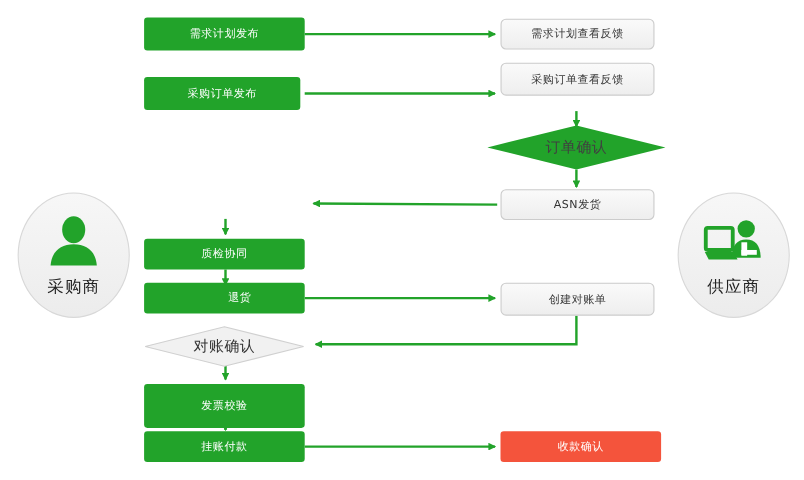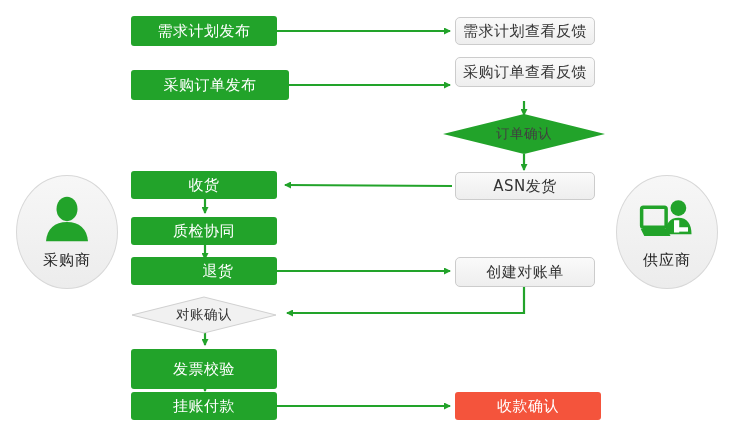--- a/index.html
+++ b/index.html
@@ -25,21 +25,21 @@
     pointer-events: none;
   }
   
   .node {
     position: absolute;
     box-sizing: border-box;
     display: flex;
     align-items: center;
     justify-content: center;
     text-align: center;
-    font-size: 15px;
+    font-size: 10px;
     line-height: 1.1;
     letter-spacing: 0.5px;
     white-space: nowrap;
     z-index: 3;
   }
   .node.green {
     background: #22a32a;
     color: #ffffff;
     border-radius: 3px;
   }
@@ -170,27 +170,24 @@
       <rect x="40" y="28" width="6" height="14" fill="#ffffff"></rect>
       <rect x="40" y="36" width="16" height="5" fill="#ffffff"></rect>
     </svg>
     <span class="aname">供应商</span>
   </div>
 
   <div class="node green" style="left:131px; top:16px; width:146px; height:30px;">
     <span>需求计划发布</span>
   </div>
 
-  <div class="node green" style="left:131px; top:70px; width:158px; height:30px;justify-content:center;">
+  <div class="node green" style="left:131px; top:70px; width:142px; height:30px;justify-content:center;">
     <span>采购订单发布</span>
   </div>
 
-  <div class="node green" style="left:131px; top:171px; width:146px; height:28px;">
-    <span>收货</span>
-  </div>
 
   <div class="node green" style="left:131px; top:217px; width:146px; height:28px;">
     <span>质检协同</span>
   </div>
 
   <div class="node green" style="left:131px; top:257px; width:146px; height:28px;padding-left:28px;">
     <span>退货</span>
   </div>
 
   <div class="diamond plain" style="left:131px; top:296px; width:146px; height:38px;">

